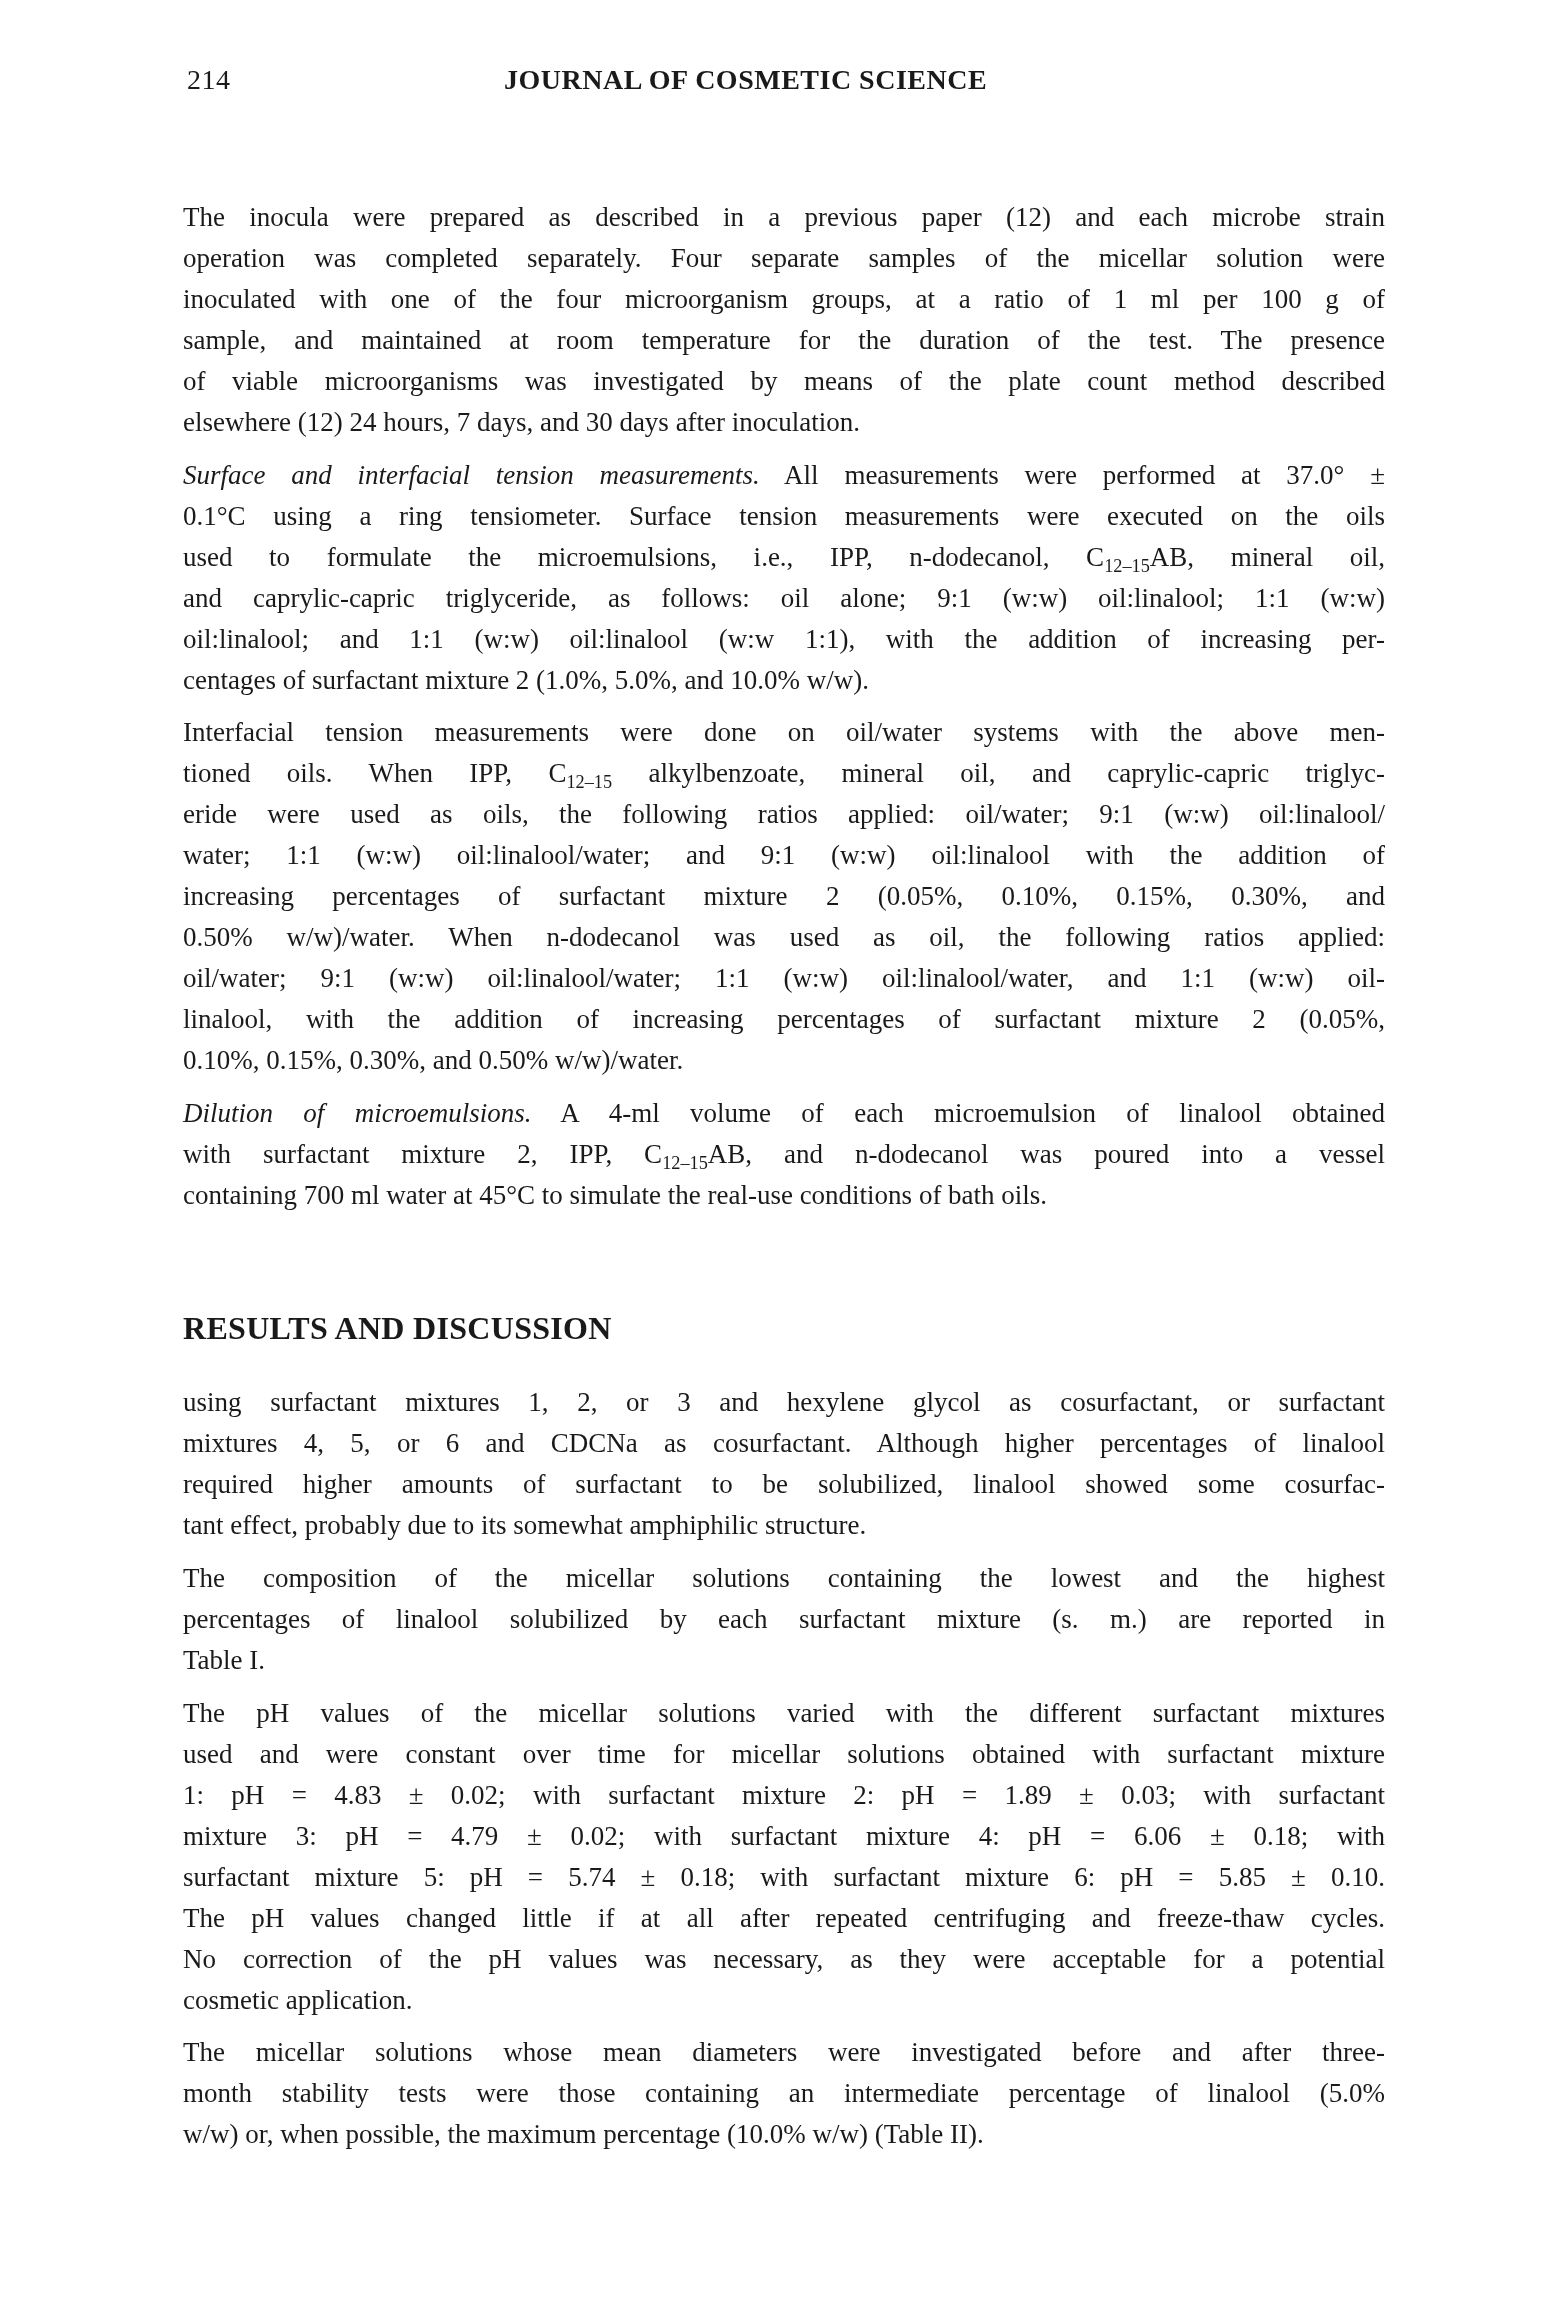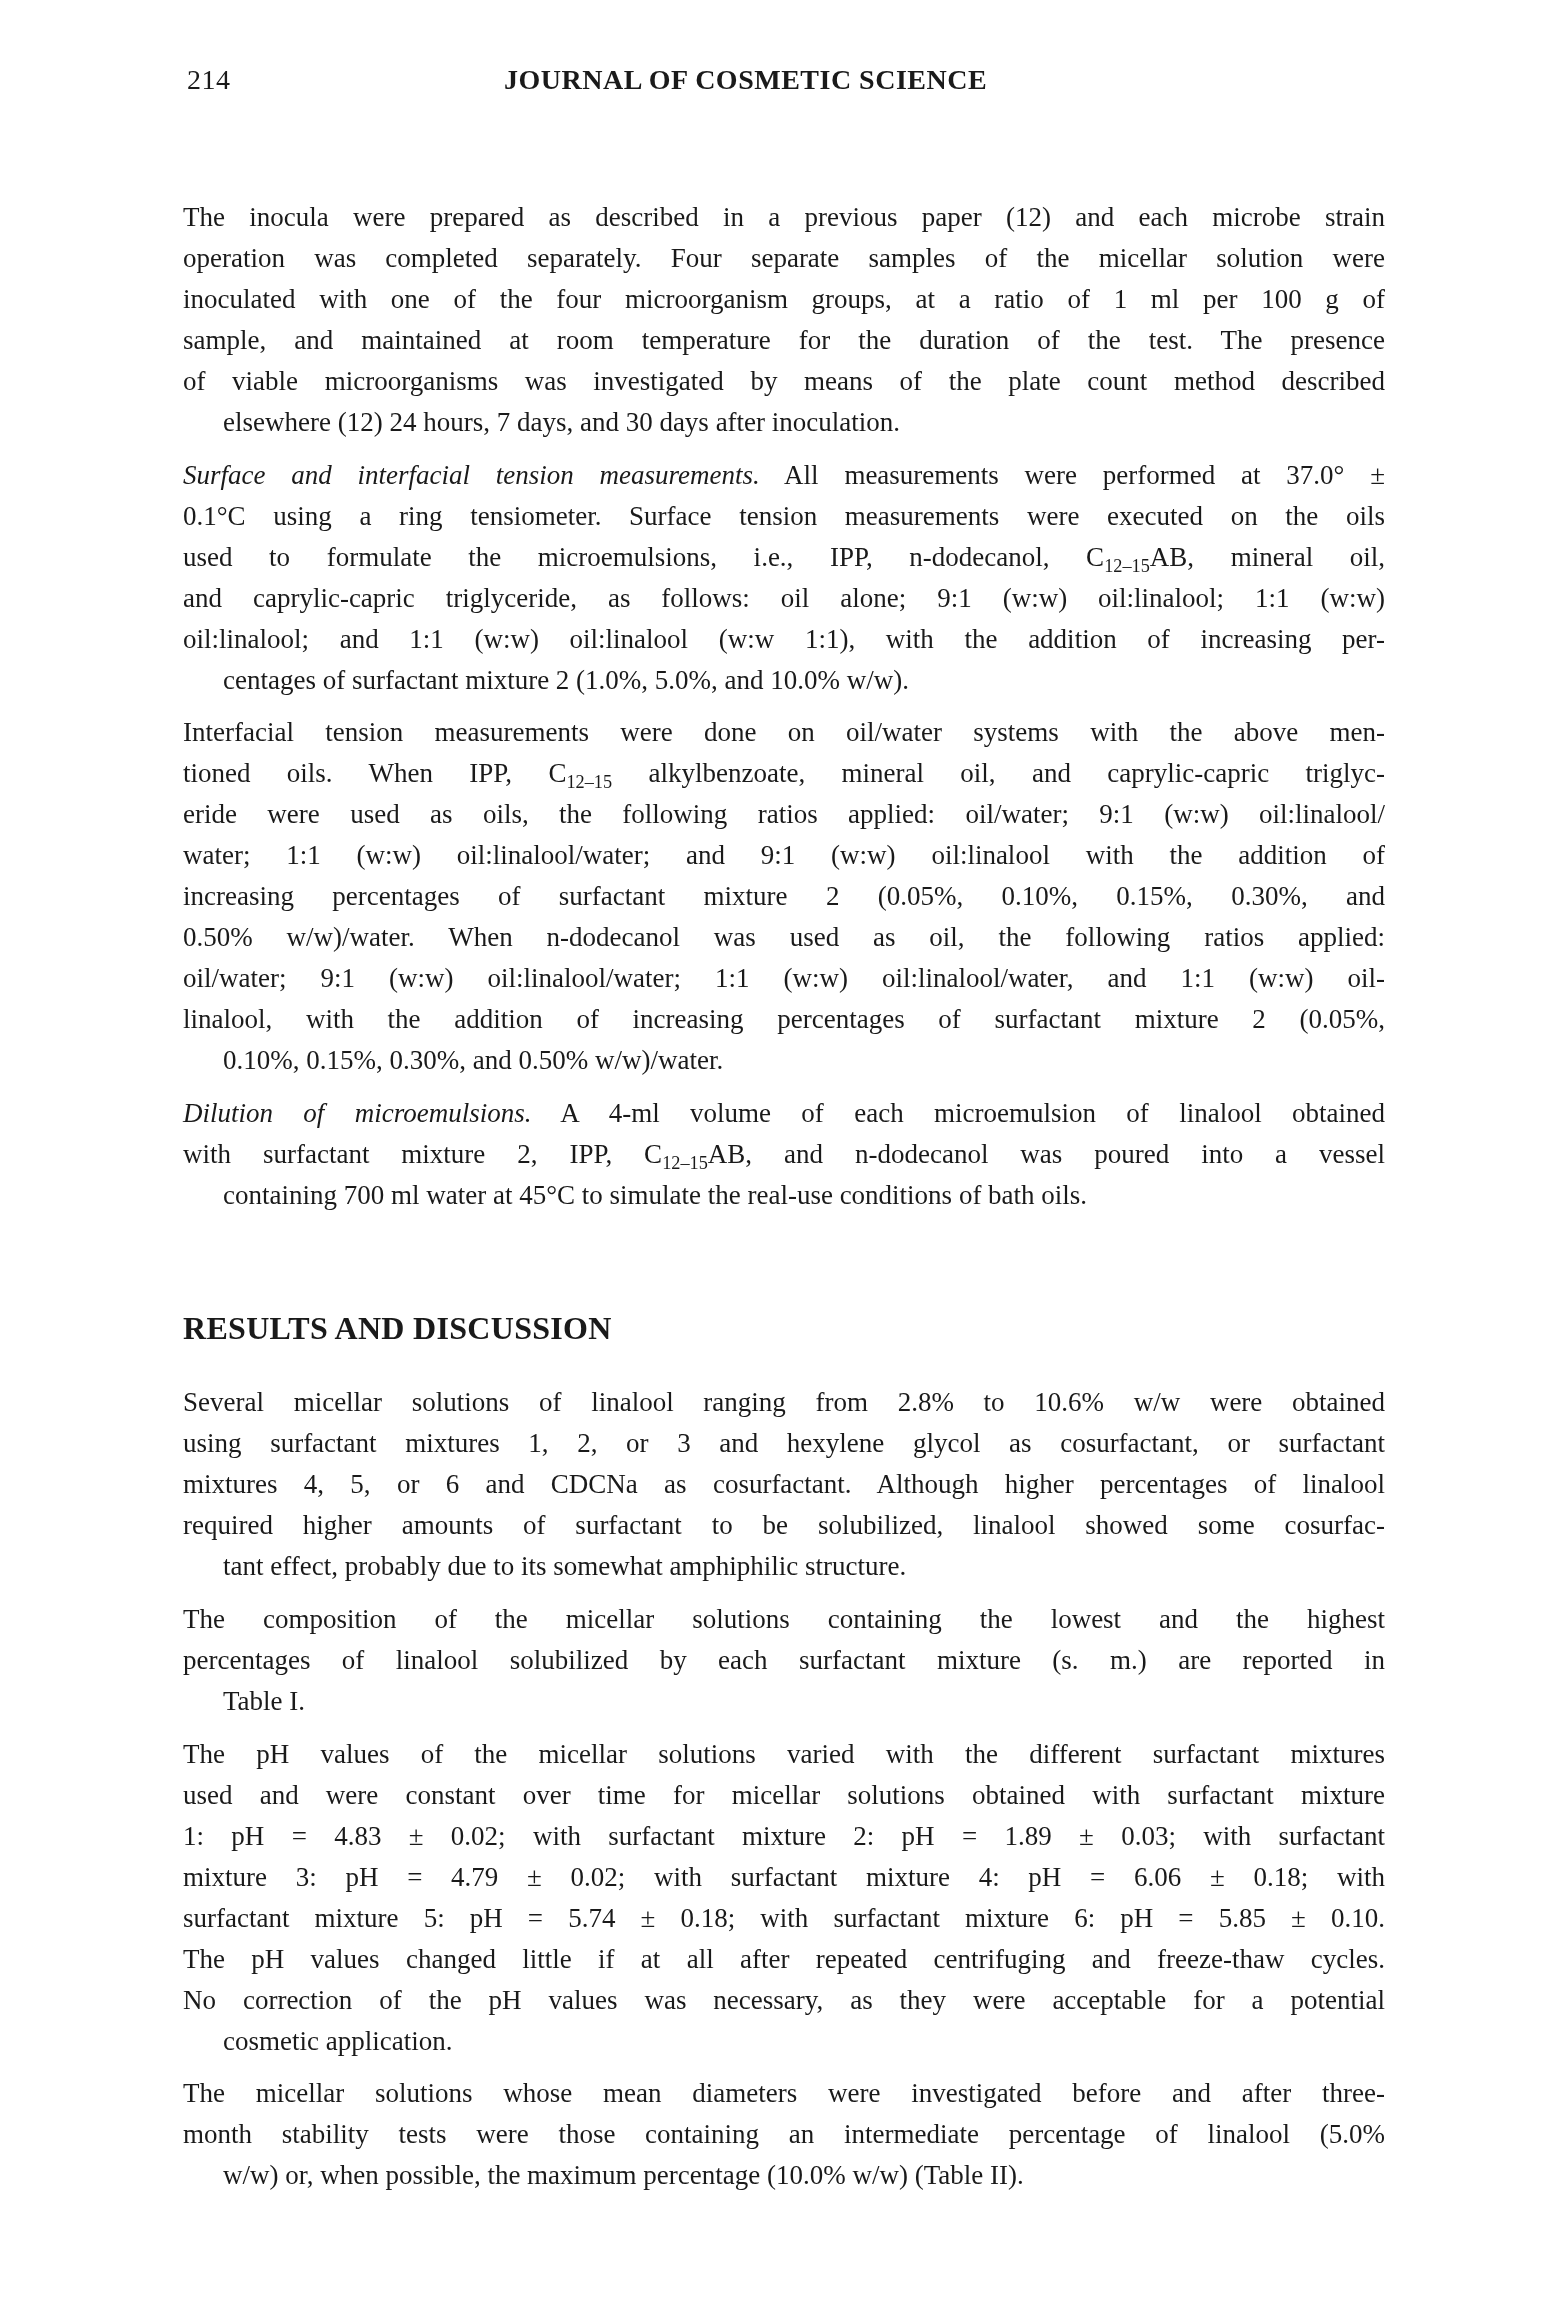--- a/index.html
+++ b/index.html
@@ -9,21 +9,21 @@
   }
   .header {
     position: absolute; top: 64px; left: 183px; width: 1202px; height: 39px;
     font-size: 28px; letter-spacing: 0.5px;
   }
   .page-num { position: absolute; left: 4px; top: 0; }
   .journal-title { position: absolute; left: 321px; top: 0; font-weight: bold; }
   .content { position: absolute; left: 183px; top: 197px; width: 1202px; }
   .para { margin: 0 0 11.6px 0; font-size: 27px; }
   .line { display: block; height: 41px; line-height: 41px; text-align: justify; text-align-last: justify; white-space: nowrap; }
-  .line.last { text-align-last: left; margin-left: 40px; }
+  .line.last { text-align-last: left; }
   .line span.seg { white-space: pre; }
   .it { font-style: italic; margin-top: 44px; }
   sub { font-size: 18.3px; vertical-align: -5.8px; line-height: 0; }
   .section-head { font-size: 32px; letter-spacing: 0.3px; margin: 0; height: 41px; line-height: 41px; }
   .gap-big { height: 81px; }
   .gap-med { height: 33px; }
 </style>
 </head>
 <body>
 
@@ -65,21 +65,20 @@
         <span class="line"><span class="seg it">Dilution of microemulsions.</span><span class="seg"> A 4-ml volume of each microemulsion of linalool obtained</span></span>
         <span class="line"><span class="seg">with surfactant mixture 2, IPP, C</span><sub>12–15</sub><span class="seg">AB, and n-dodecanol was poured into a vessel</span></span>
         <span class="line last"><span class="seg">containing 700 ml water at 45°C to simulate the real-use conditions of bath oils.</span></span>
       </div>
     </div>
   <div class="gap-big"></div>
   <h2 class="section-head">RESULTS AND DISCUSSION</h2>
   <div class="gap-med"></div>
   <div id="results">
       <div class="para">
-        <span class="line"><span class="seg">Several micellar solutions of linalool ranging from 2.8% to 10.6% w/w were obtained</span></span>
         <span class="line"><span class="seg">using surfactant mixtures 1, 2, or 3 and hexylene glycol as cosurfactant, or surfactant</span></span>
         <span class="line"><span class="seg">mixtures 4, 5, or 6 and CDCNa as cosurfactant. Although higher percentages of linalool</span></span>
         <span class="line"><span class="seg">required higher amounts of surfactant to be solubilized, linalool showed some cosurfac-</span></span>
         <span class="line last"><span class="seg">tant effect, probably due to its somewhat amphiphilic structure.</span></span>
       </div>
       <div class="para">
         <span class="line"><span class="seg">The composition of the micellar solutions containing the lowest and the highest</span></span>
         <span class="line"><span class="seg">percentages of linalool solubilized by each surfactant mixture (s. m.) are reported in</span></span>
         <span class="line last"><span class="seg">Table I.</span></span>
       </div>

